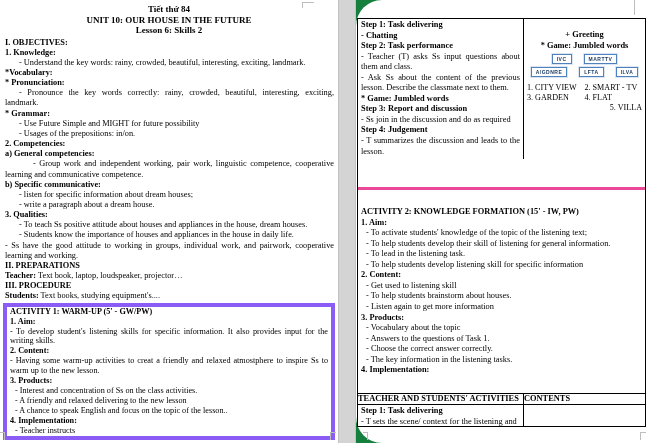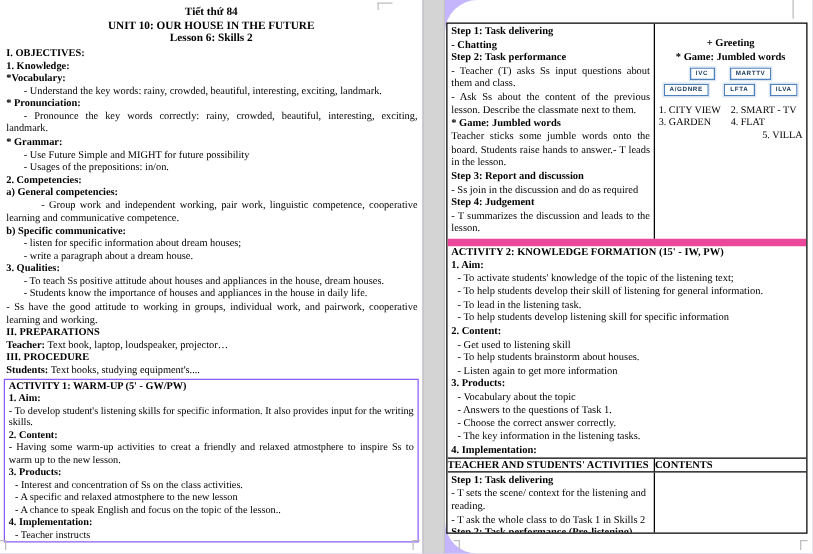--- a/index.html
+++ b/index.html
@@ -1,41 +1,41 @@
 <!DOCTYPE html>
 <html><head>
 <meta charset="utf-8">
 <style>
   html,body{margin:0;padding:0;background:#e8e8e8;}
-  .canvas{position:relative;width:650px;height:443px;background:#c4b5fd;overflow:hidden;
+  .canvas{position:relative;width:650px;height:443px;background:#15803d;overflow:hidden;
           font-family:"Liberation Serif", serif;color:#000;}
   .page{position:absolute;top:0;height:443px;background:#fff;}
   .page-left{left:0;width:338px;}
   .page-gap{position:absolute;left:338px;top:0;width:18px;height:443px;background:#d4d4d4;
             border-left:1px solid #c2c2c2;border-right:1px solid #c2c2c2;box-sizing:border-box;}
   .page-right{left:356px;width:350px;border-radius:26px;}
 
   .title-block{padding-top:4px;text-align:center;font-weight:bold;font-size:9px;line-height:10.5px;}
   .body-left{padding:2px 4px 0 5px;font-size:8.3px;line-height:10.15px;}
   .ln{min-height:10px;}
   .ln b{font-weight:bold;}
   .ind{text-indent:28px;}
   .ind1{padding-left:5px;}
   .ind2{text-indent:14px;}
   .just{text-align:justify;}
 
-  .act-table{border:1px solid #8b5cf6;margin:1px 3px 0 3px;font-size:8.2px;line-height:9.9px;}
+  .act-table{border:4px solid #8b5cf6;margin:1px 3px 0 3px;font-size:8.2px;line-height:9.9px;}
   .act-body{padding:0 3px;}
 
   .rtable{position:absolute;left:1px;top:18px;width:289px;border:1px solid #000;box-sizing:border-box;
           font-size:8.4px;line-height:10.55px;height:409px;overflow:hidden;}
   .rrow{display:flex;}
   .rrow .cl{width:166px;border-right:1px solid #000;box-sizing:border-box;padding:1px 3px 2px 3px;}
   .rrow .cr{flex:1;padding:1px 3px;}
-  .rsec{border-top:6px solid #ec4899;padding:0 3px;}
+  .rsec{border-top:3px solid #ec4899;padding:17px 3px;margin-top:28px;}
   .rhdr{display:flex;border-top:1px solid #000;font-weight:bold;text-align:left;}
   .rhdr .c1{width:166px;border-right:1px solid #000;box-sizing:border-box;}
   .rhdr .c2{flex:1;}
   .rrow.last{border-top:1px solid #000;min-height:128px;border-bottom:1px solid #000;}
 
   .ctr{text-align:center;}
   .greet{font-weight:bold;text-align:center;margin-top:10px;}
   .gamelbl{font-weight:bold;text-align:center;}
   .jwrap{display:flex;flex-wrap:wrap;justify-content:center;column-gap:12px;row-gap:3px;margin:3px 2px;}
   .jbox{border:1px solid #4f81bd;outline:1px solid #dce6f2;color:#17375e;background:#fff;
@@ -58,22 +58,22 @@
 
   <div class="page page-left">
     <div class="title-block">
       <div class="ln ctr">Tiết thứ 84</div>
       <div class="ln ctr">UNIT 10: OUR HOUSE IN THE FUTURE</div>
       <div class="ln ctr">Lesson 6: Skills 2</div>
     </div>
     <div class="body-left">
         <div class="ln"><b>I. OBJECTIVES:</b></div>
         <div class="ln"><b>1. Knowledge:</b></div>
+        <div class="ln ind2">- Understand the key words: rainy, crowded, beautiful, interesting, exciting, landmark.</div>
         <div class="ln"><b>*Vocabulary:</b></div>
-        <div class="ln ind2">- Understand the key words: rainy, crowded, beautiful, interesting, exciting, landmark.</div>
         <div class="ln"><b>* Pronunciation:</b></div>
         <div class="ln ind2 just">- Pronounce the key words correctly: rainy, crowded, beautiful, interesting, exciting, landmark.</div>
         <div class="ln"><b>* Grammar:</b></div>
         <div class="ln ind2">- Use Future Simple and MIGHT for future possibility</div>
         <div class="ln ind2">- Usages of the prepositions: in/on.</div>
         <div class="ln"><b>2. Competencies:</b></div>
         <div class="ln"><b>a) General competencies:</b></div>
         <div class="ln ind just">- Group work and independent working, pair work, linguistic competence, cooperative learning and communicative competence.</div>
         <div class="ln"><b>b) Specific communicative:</b></div>
         <div class="ln ind2">- listen for specific information about dream houses;</div>
@@ -89,21 +89,21 @@
       </div>
     <div class="act-table">
       <div class="act-body">
           <div class="ln"><b>ACTIVITY 1: WARM-UP (5' - GW/PW)</b></div>
           <div class="ln"><b>1. Aim:</b></div>
           <div class="ln just">- To develop student's listening skills for specific information. It also provides input for the writing skills.</div>
           <div class="ln"><b>2. Content:</b></div>
           <div class="ln just">- Having some warm-up activities to creat a friendly and relaxed atmostphere to inspire Ss to warm up to the new lesson.</div>
           <div class="ln"><b>3. Products:</b></div>
           <div class="ln ind1">- Interest and concentration of Ss on the class activities.</div>
-          <div class="ln ind1">- A specific and relaxed atmostphere to the new lesson</div>
+          <div class="ln ind1">- A friendly and relaxed delivering to the new lesson</div>
           <div class="ln ind1">- A chance to speak English and focus on the topic of the lesson..</div>
           <div class="ln"><b>4. Implementation:</b></div>
           <div class="ln ind1">- Teacher instructs</div>
         </div>
 
     </div>
 
     <div class="mark m-bl" style="left:0;top:432px;width:5px;height:8px;"></div>
     <div class="mark m-br" style="left:330px;top:432px;width:6px;height:8px;"></div>
     <div class="mark m-tr" style="left:302px;top:2px;width:12px;height:6px;"></div>
@@ -115,21 +115,20 @@
     <div class="rtable">
 
       <div class="rrow">
         <div class="cl">
             <div class="ln"><b>Step 1: Task delivering</b></div>
             <div class="ln"><b>- Chatting</b></div>
             <div class="ln"><b>Step 2: Task performance</b></div>
             <div class="ln just">- Teacher (T) asks Ss input questions about them and class.</div>
             <div class="ln just">- Ask Ss about the content of the previous lesson. Describe the classmate next to them.</div>
             <div class="ln"><b>* Game: Jumbled words</b></div>
-            <div class="ln just">Teacher sticks some jumble words onto the board. Students raise hands to answer.- T leads in the lesson.</div>
             <div class="ln"><b>Step 3: Report and discussion</b></div>
             <div class="ln">- Ss join in the discussion and do as required</div>
             <div class="ln"><b>Step 4: Judgement</b></div>
             <div class="ln just">- T summarizes the discussion and leads to the lesson.</div>
           </div>
         <div class="cr">
           <div class="greet">+ Greeting</div>
           <div class="gamelbl">* Game: Jumbled words</div>
           <div class="jwrap">
               <span class="jbox">IVC</span>

